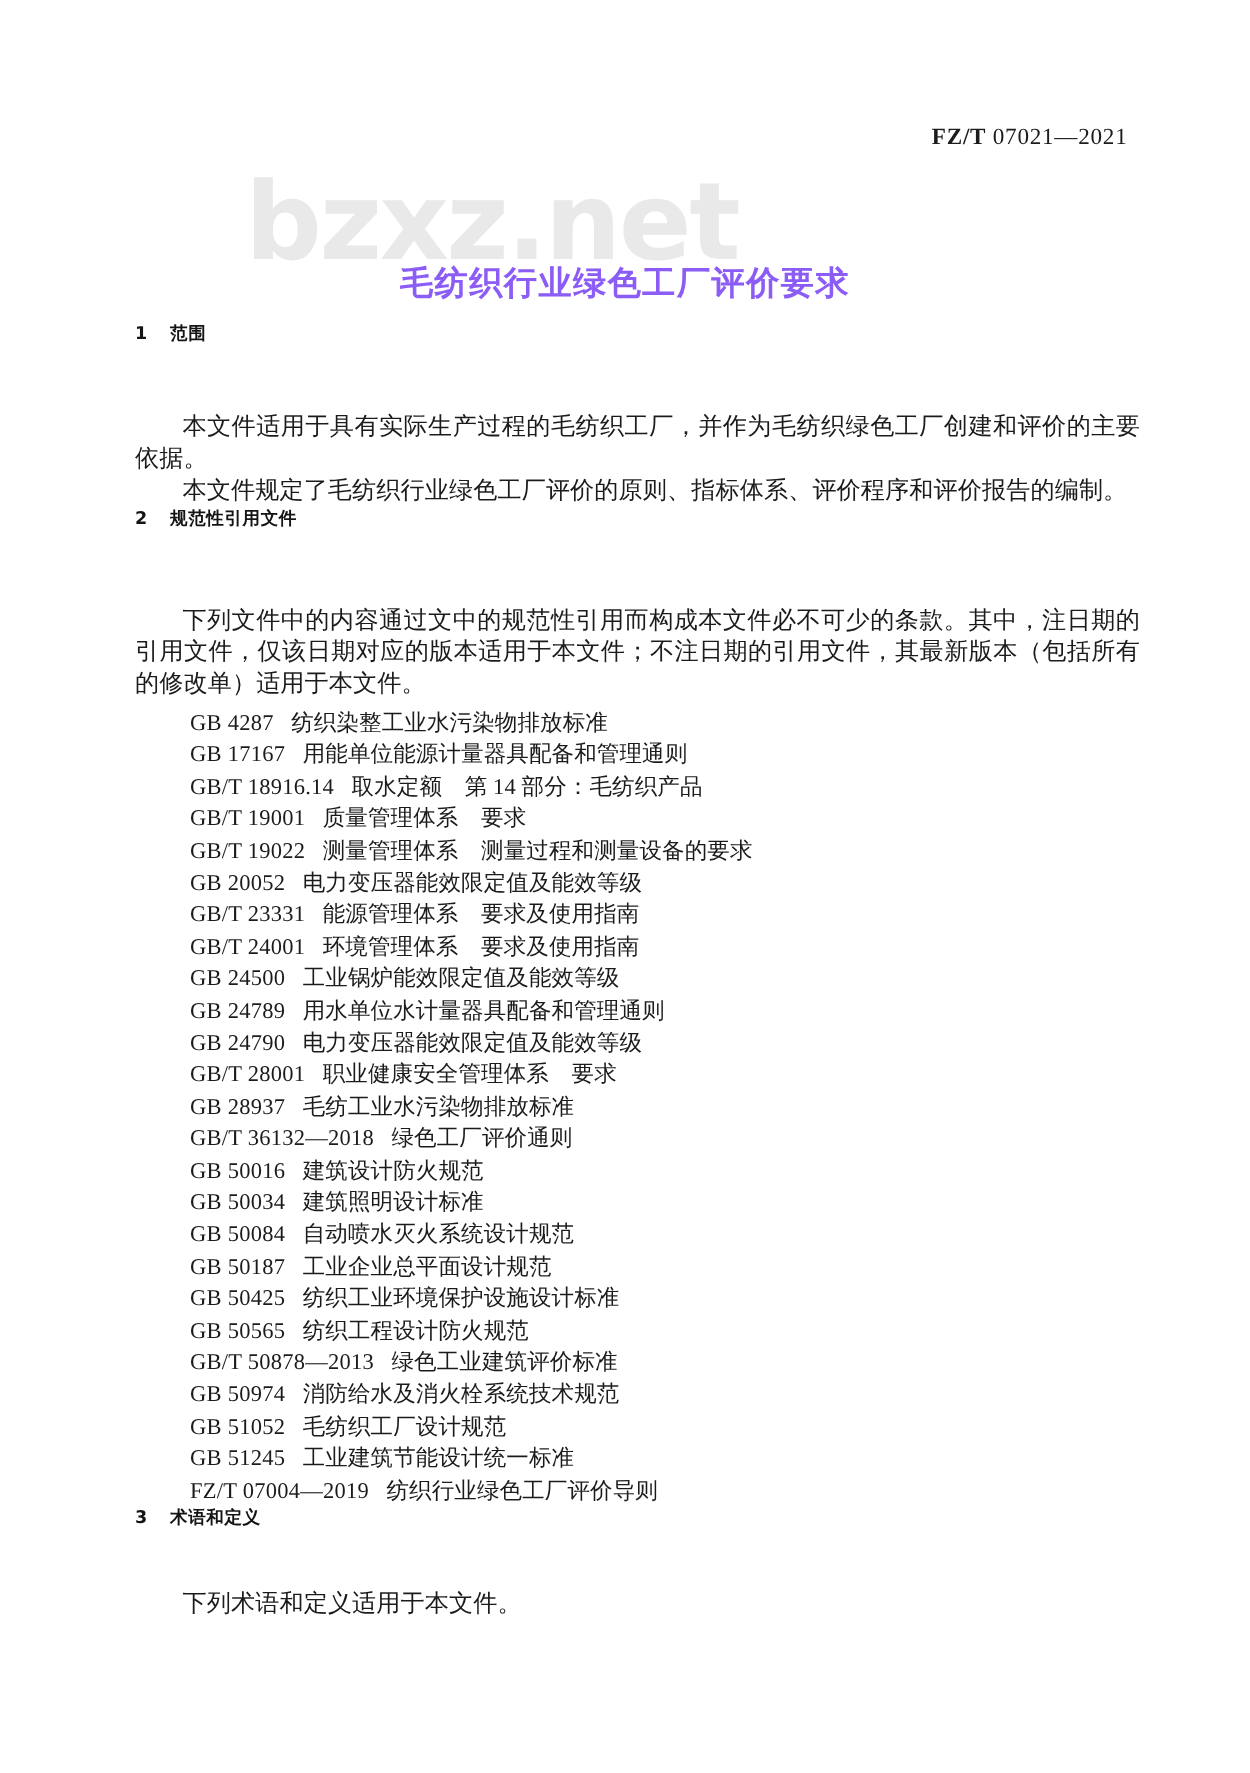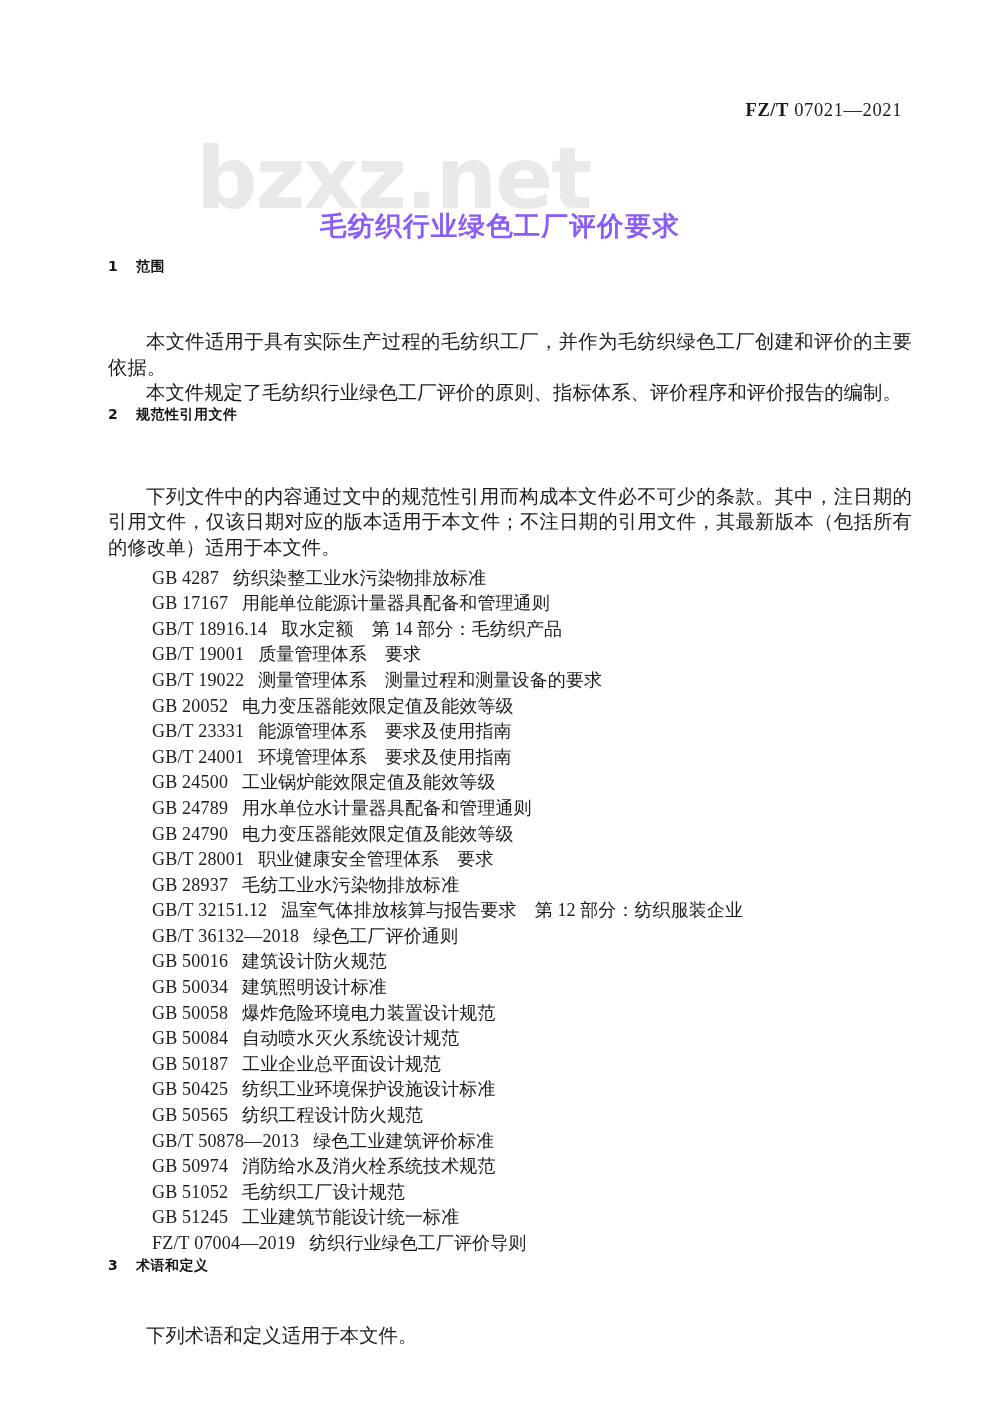--- a/index.html
+++ b/index.html
@@ -179,25 +179,23 @@
             <li><span class="ref-code">GB/T 19001</span><span class="ref-sep"></span><span class="ref-title">质量管理体系　要求</span></li>
             <li><span class="ref-code">GB/T 19022</span><span class="ref-sep"></span><span class="ref-title">测量管理体系　测量过程和测量设备的要求</span></li>
             <li><span class="ref-code">GB 20052</span><span class="ref-sep"></span><span class="ref-title">电力变压器能效限定值及能效等级</span></li>
             <li><span class="ref-code">GB/T 23331</span><span class="ref-sep"></span><span class="ref-title">能源管理体系　要求及使用指南</span></li>
             <li><span class="ref-code">GB/T 24001</span><span class="ref-sep"></span><span class="ref-title">环境管理体系　要求及使用指南</span></li>
             <li><span class="ref-code">GB 24500</span><span class="ref-sep"></span><span class="ref-title">工业锅炉能效限定值及能效等级</span></li>
             <li><span class="ref-code">GB 24789</span><span class="ref-sep"></span><span class="ref-title">用水单位水计量器具配备和管理通则</span></li>
             <li><span class="ref-code">GB 24790</span><span class="ref-sep"></span><span class="ref-title">电力变压器能效限定值及能效等级</span></li>
             <li><span class="ref-code">GB/T 28001</span><span class="ref-sep"></span><span class="ref-title">职业健康安全管理体系　要求</span></li>
             <li><span class="ref-code">GB 28937</span><span class="ref-sep"></span><span class="ref-title">毛纺工业水污染物排放标准</span></li>
-            <li><span class="ref-code">GB/T 32151.12</span><span class="ref-sep"></span><span class="ref-title">温室气体排放核算与报告要求　第 12 部分：纺织服装企业</span></li>
             <li><span class="ref-code">GB/T 36132—2018</span><span class="ref-sep"></span><span class="ref-title">绿色工厂评价通则</span></li>
             <li><span class="ref-code">GB 50016</span><span class="ref-sep"></span><span class="ref-title">建筑设计防火规范</span></li>
             <li><span class="ref-code">GB 50034</span><span class="ref-sep"></span><span class="ref-title">建筑照明设计标准</span></li>
-            <li><span class="ref-code">GB 50058</span><span class="ref-sep"></span><span class="ref-title">爆炸危险环境电力装置设计规范</span></li>
             <li><span class="ref-code">GB 50084</span><span class="ref-sep"></span><span class="ref-title">自动喷水灭火系统设计规范</span></li>
             <li><span class="ref-code">GB 50187</span><span class="ref-sep"></span><span class="ref-title">工业企业总平面设计规范</span></li>
             <li><span class="ref-code">GB 50425</span><span class="ref-sep"></span><span class="ref-title">纺织工业环境保护设施设计标准</span></li>
             <li><span class="ref-code">GB 50565</span><span class="ref-sep"></span><span class="ref-title">纺织工程设计防火规范</span></li>
             <li><span class="ref-code">GB/T 50878—2013</span><span class="ref-sep"></span><span class="ref-title">绿色工业建筑评价标准</span></li>
             <li><span class="ref-code">GB 50974</span><span class="ref-sep"></span><span class="ref-title">消防给水及消火栓系统技术规范</span></li>
             <li><span class="ref-code">GB 51052</span><span class="ref-sep"></span><span class="ref-title">毛纺织工厂设计规范</span></li>
             <li><span class="ref-code">GB 51245</span><span class="ref-sep"></span><span class="ref-title">工业建筑节能设计统一标准</span></li>
             <li><span class="ref-code">FZ/T 07004—2019</span><span class="ref-sep"></span><span class="ref-title">纺织行业绿色工厂评价导则</span></li>
           </ul>

